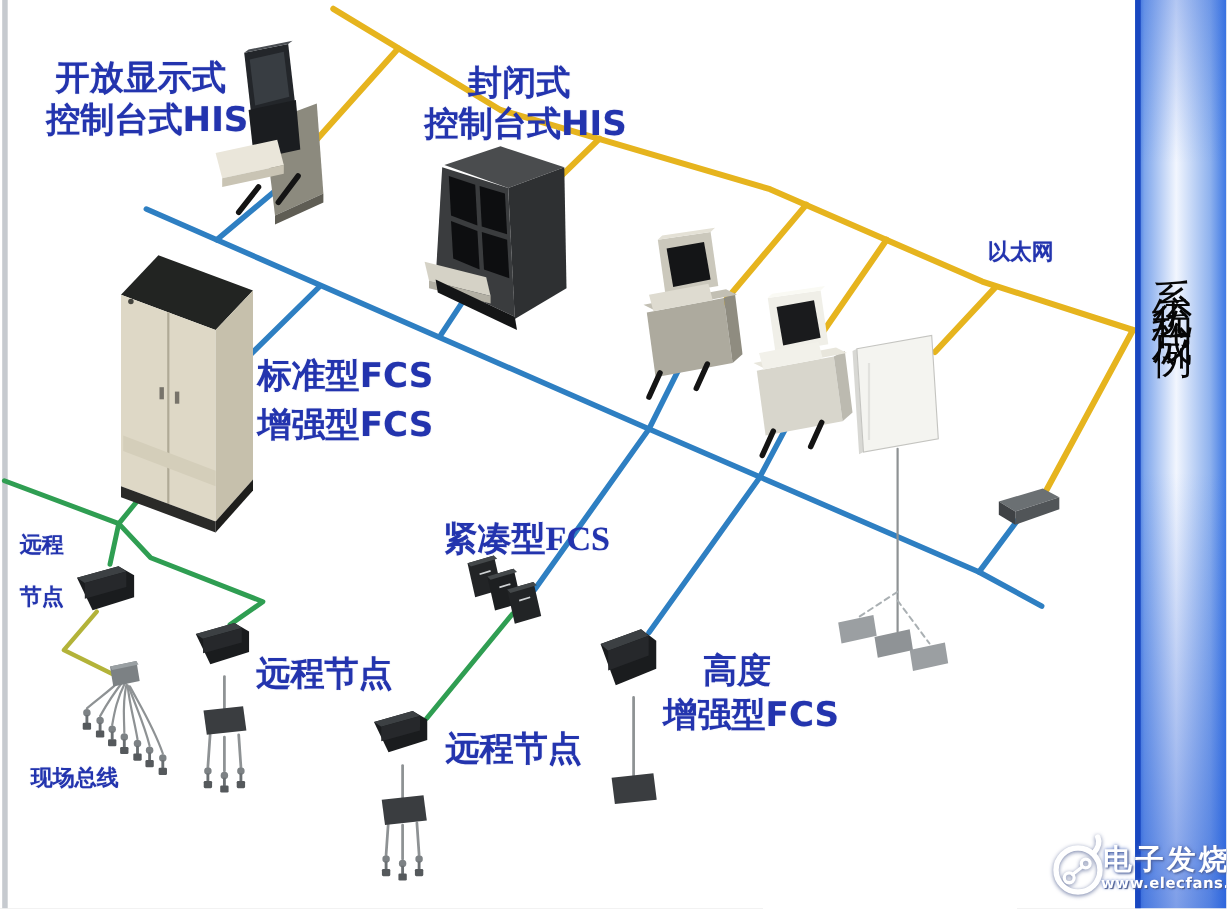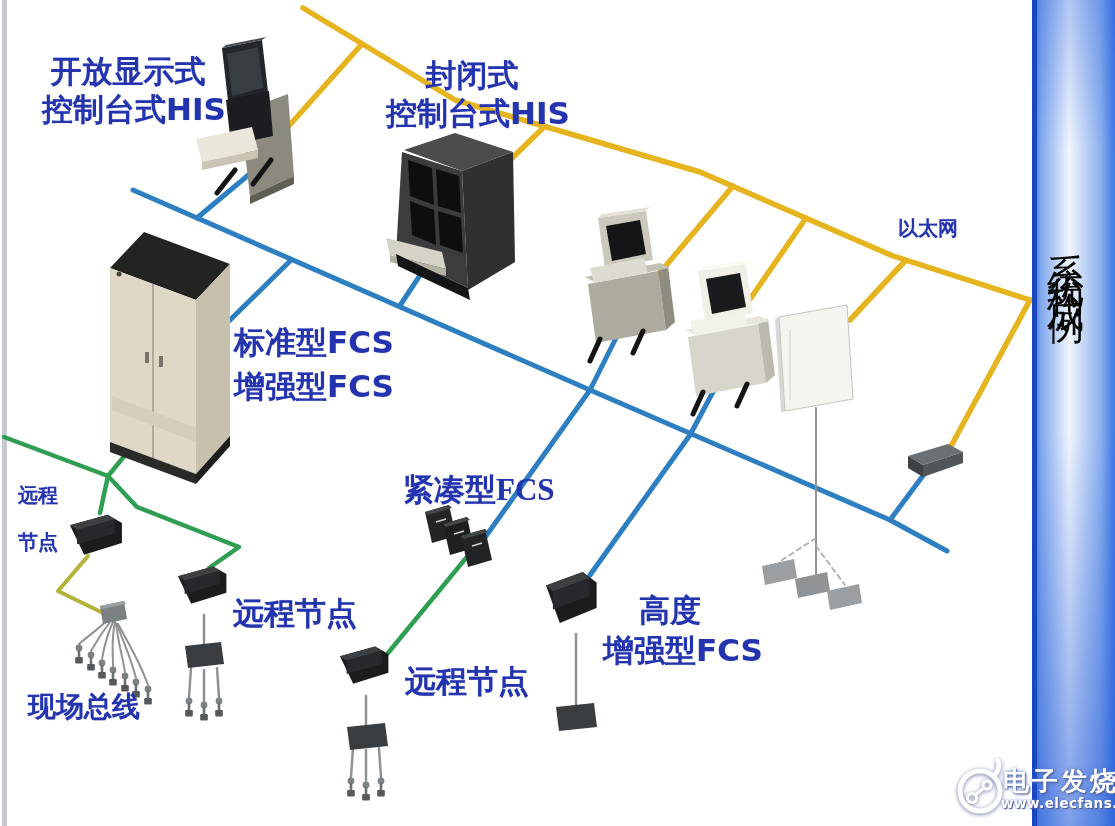--- a/index.html
+++ b/index.html
@@ -247,21 +247,21 @@
 
   <div class="lbl" style="left:403px;top:471px;font-family:Liberation Serif, serif;">紧凑型FCS</div>
 
   <div class="lbl" style="left:405px;top:662px;">远程节点</div>
 
   <div class="lbl" style="left:603px;top:590px;line-height:40px;">
     <div class="indent">高度</div>
     <div>增强型FCS</div>
   </div>
 
-  <div class="lbl" style="left:28px;top:688px;font-size:28px;">现场总线</div>
+  <div class="lbl" style="left:28px;top:688px;font-size:20px;">现场总线</div>
 
   <div class="sidebar">
     <div class="sidebar-edge"></div>
   </div>
   <div class="sidebar-title">系统构成例</div>
 
   <svg class="wm-logo" width="58" height="60" viewBox="0 0 58 60">
     <circle cx="27" cy="33" r="20" fill="none" stroke="#ffffff" stroke-width="5"></circle>
     <path d="M41,18 Q48,10 45,3" fill="none" stroke="#ffffff" stroke-width="5" stroke-linecap="round"></path>
     <circle cx="19" cy="40" r="4.5" fill="none" stroke="#ffffff" stroke-width="3"></circle>

